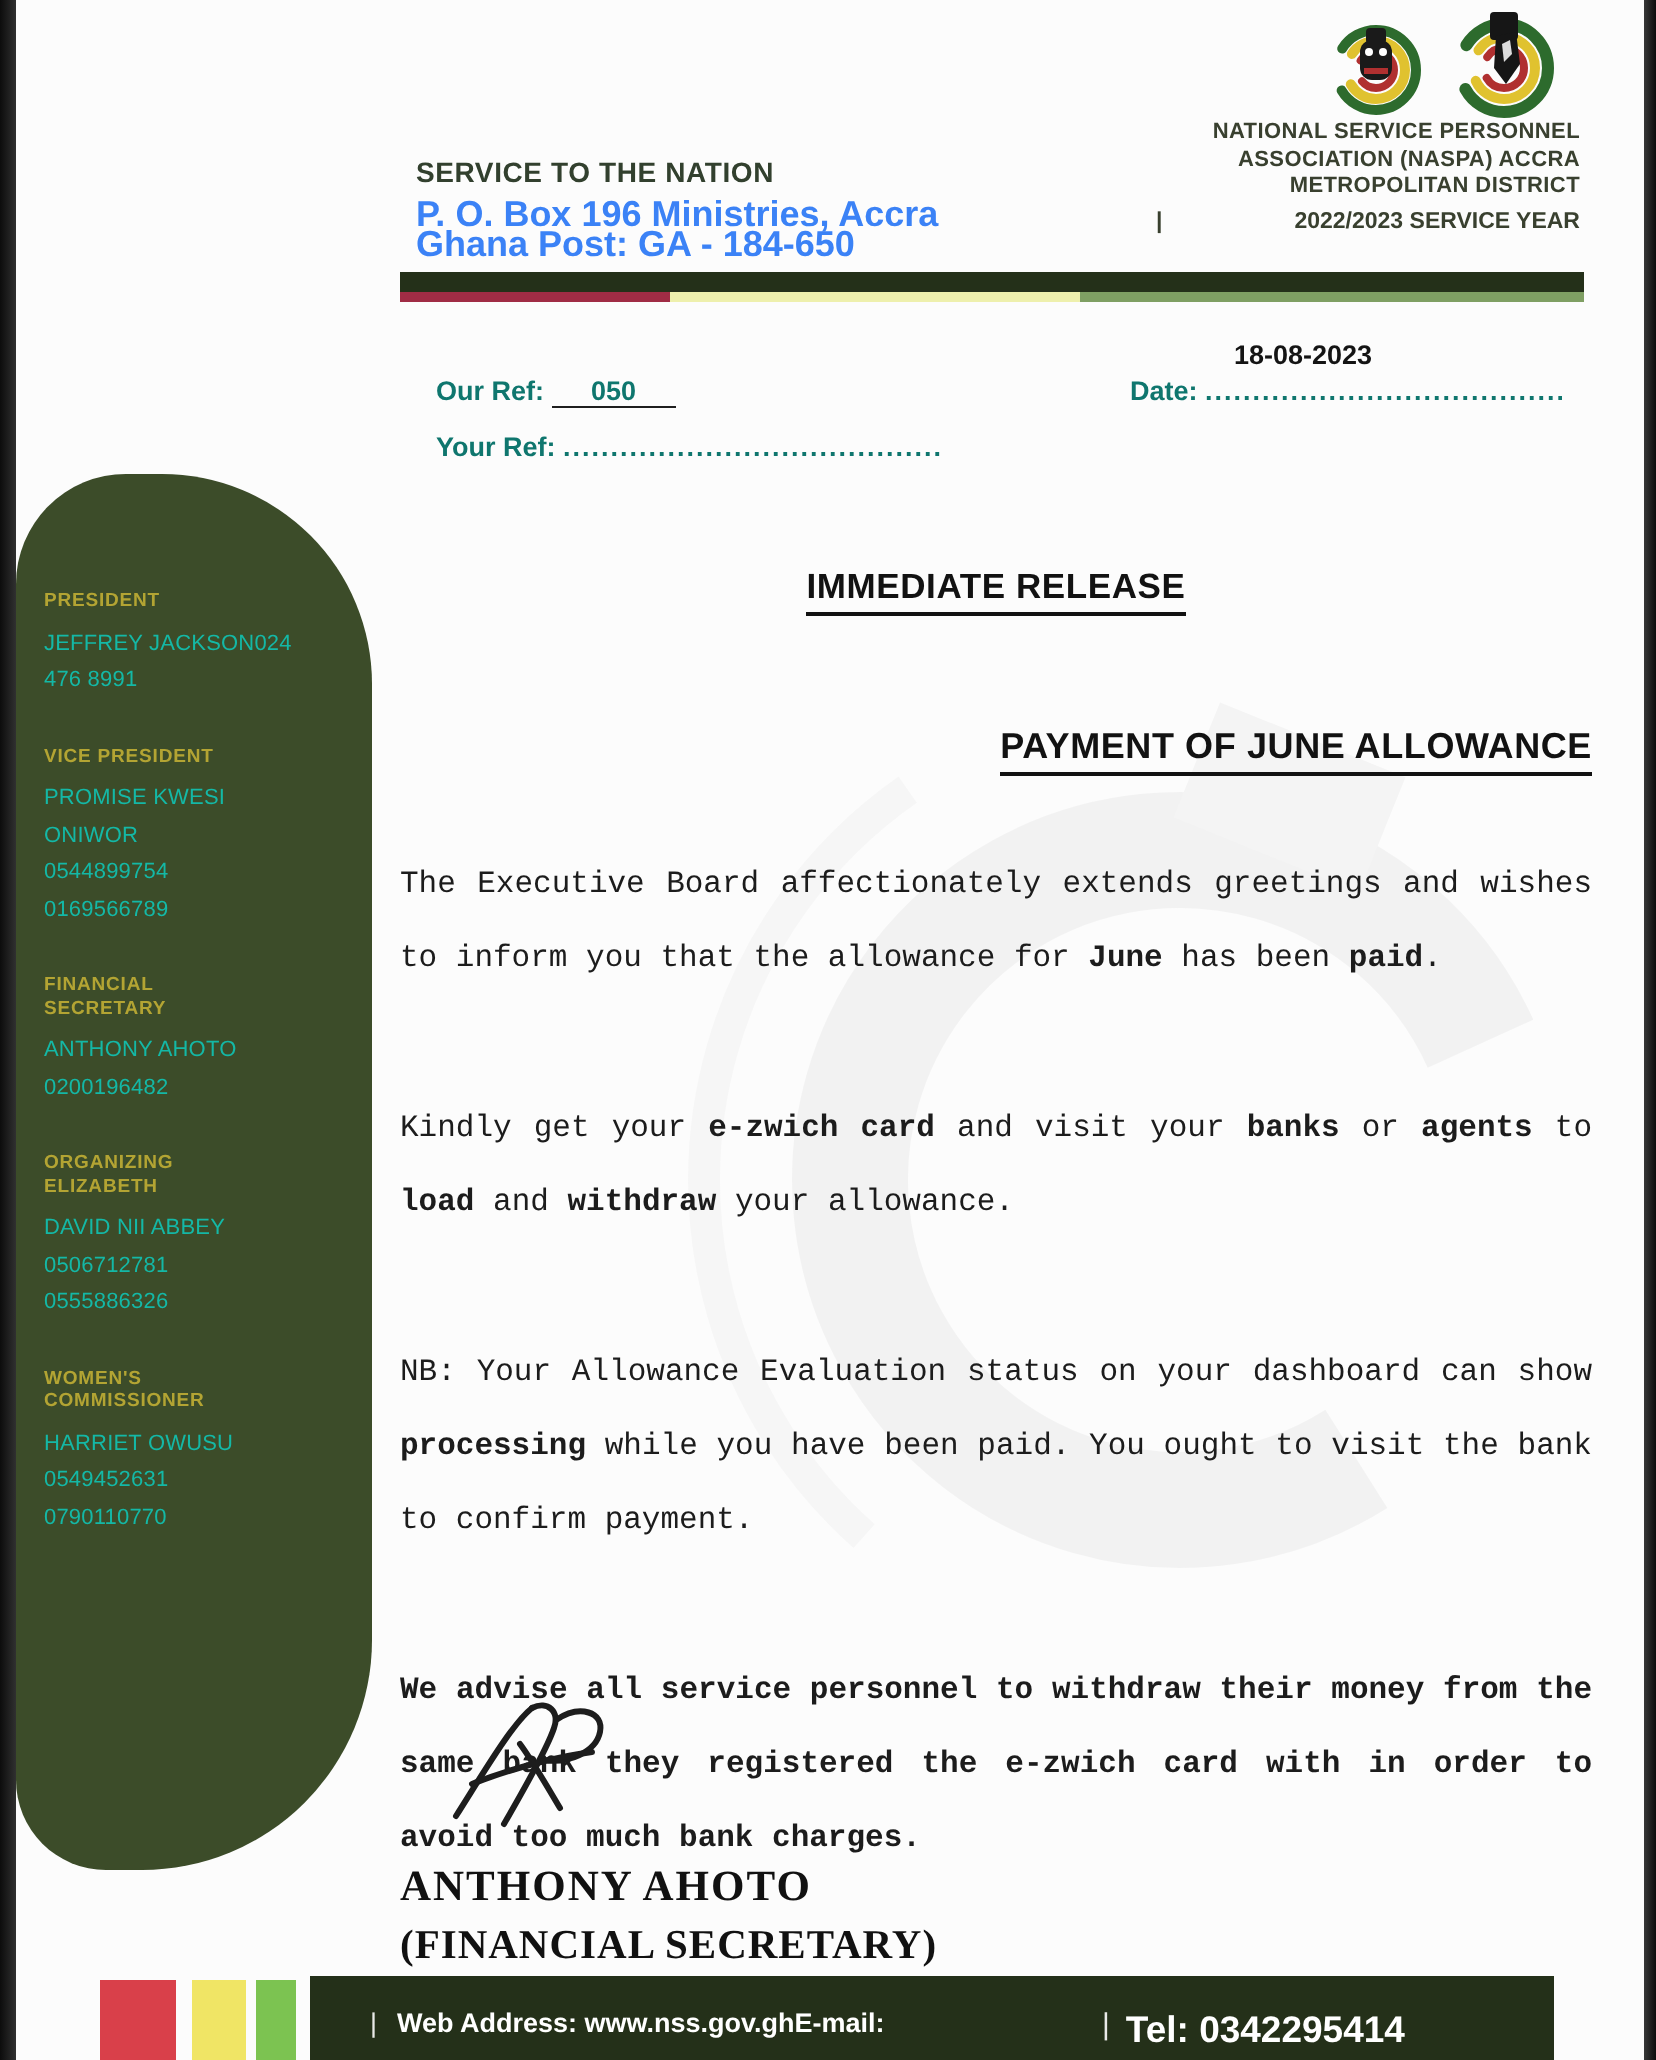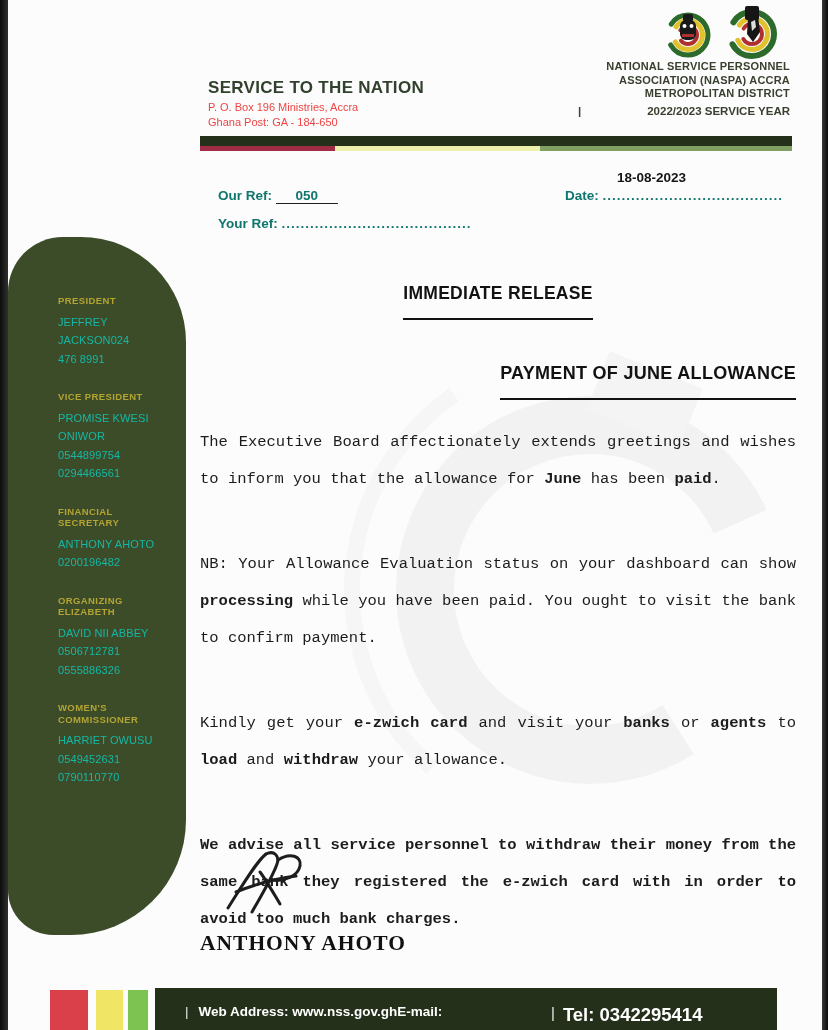--- a/index.html
+++ b/index.html
@@ -3,22 +3,22 @@
 <meta charset="utf-8">
 <style>
   html,body{margin:0;padding:0;background:#e8e8e8;}
   .photo{position:relative;width:828px;height:1030px;background:#fcfcfc;overflow:hidden;
          font-family:"Liberation Sans",sans-serif;}
   .edge{position:absolute;top:0;height:100%;background:#161616;z-index:30;}
   .edge.left{left:0;width:8px;background:linear-gradient(to right,#0c0c0c,#303030);}
   .edge.right{right:0;width:6px;background:linear-gradient(to left,#0c0c0c,#383838);}
 
   
-  .motto{position:absolute;left:208px;top:78px;font-size:17px;font-weight:bold;color:#32402e;letter-spacing:.3px;}
-  .addr{position:absolute;left:208px;top:100px;font-size:11px;font-weight:normal;color:#ef4444;line-height:15px;}
+  .motto{position:absolute;left:208px;top:78px;font-size:14px;font-weight:bold;color:#32402e;letter-spacing:.3px;}
+  .addr{position:absolute;left:208px;top:100px;font-size:18px;font-weight:bold;color:#3b82f6;line-height:15px;}
   .orgname{position:absolute;left:560px;top:60px;width:230px;text-align:right;
            font-size:11px;font-weight:bold;color:#39402f;line-height:13.5px;letter-spacing:.2px;}
   .serviceyear{position:absolute;left:578px;top:105px;width:212px;display:flex;justify-content:space-between;
                font-size:11.5px;font-weight:bold;color:#39402f;}
   .logos{position:absolute;left:660px;top:4px;display:flex;gap:4px;align-items:flex-end;}
 
   
   .rule-dark{position:absolute;left:200px;top:136px;width:592px;height:10px;background:#243019;}
   .rule-stripe{position:absolute;left:200px;top:146px;width:592px;height:5px;display:flex;}
   .rule-stripe .r{width:135px;background:#a02c45;}
@@ -32,33 +32,33 @@
   .yourref{left:218px;top:216px;}
   .dots{display:inline-block;overflow:hidden;vertical-align:bottom;letter-spacing:1px;font-weight:bold;}
   .yourref .dots{width:188px;}
   .daterow{left:565px;top:188px;}
   .daterow .dots{width:178px;}
   .dateval{position:absolute;left:617px;top:170px;font-size:13.5px;font-weight:bold;color:#141414;}
 
   
   .sidebar{position:absolute;left:8px;top:237px;width:178px;height:698px;background:#3c4c29;
            border-radius:55px 105px 115px 45px;z-index:5;box-sizing:border-box;
-           padding:58px 18px 0 50px;}
+           padding:58px 18px 0 14px;}
   .official{margin-bottom:23px;}
   .official-title{width:100px;font-size:9.5px;font-weight:bold;color:#b3a433;letter-spacing:.4px;
                   line-height:11.5px;margin-bottom:6px;}
   .official-line{font-size:11px;font-weight:normal;color:#14b8a6;line-height:18.5px;letter-spacing:.1px;}
 
   
   .watermark{position:absolute;left:330px;top:330px;z-index:0;opacity:.6;}
 
   
   .headline{position:absolute;left:200px;width:596px;text-align:center;font-weight:bold;color:#121212;
             font-size:17.5px;letter-spacing:.3px;z-index:2;}
-  .headline span{display:inline-block;border-bottom:2.2px solid #121212;padding-bottom:14px;}
+  .headline span{display:inline-block;border-bottom:2.2px solid #121212;padding-bottom:2px;}
   .h1{top:283px;}
   .h2{top:363px;font-size:18px;text-align:right;}
   .paras{position:absolute;left:200px;top:424px;width:596px;z-index:2;
          font-family:"Liberation Serif",serif;font-size:15.5px;color:#1c1c1c;line-height:37px;}
   .paras p{margin:0 0 48px 0;text-align:justify;font-family:Liberation Mono, monospace;}
   .paras p:last-child{margin-bottom:0;margin-left:44px;}
 
   .signature{position:absolute;left:222px;top:846px;z-index:2;}
   .signatory{position:absolute;left:200px;top:928px;z-index:6;font-family:"Liberation Serif",serif;
              font-weight:bold;color:#111;}
@@ -153,21 +153,21 @@
       <div class="official">
         <div class="official-title">PRESIDENT</div>
         <div class="official-line">JEFFREY JACKSON024</div>
         <div class="official-line">476 8991</div>
       </div>
       <div class="official">
         <div class="official-title">VICE PRESIDENT</div>
         <div class="official-line">PROMISE KWESI</div>
         <div class="official-line">ONIWOR</div>
         <div class="official-line">0544899754</div>
-        <div class="official-line">0294466561</div>
+        <div class="official-line">0169566789</div>
       </div>
       <div class="official">
         <div class="official-title">FINANCIAL SECRETARY</div>
         <div class="official-line">ANTHONY AHOTO</div>
         <div class="official-line">0200196482</div>
       </div>
       <div class="official">
         <div class="official-title">ORGANIZING ELIZABETH</div>
         <div class="official-line">DAVID NII ABBEY</div>
         <div class="official-line">0506712781</div>
@@ -183,38 +183,39 @@
 
   <div class="headline h1">
     <span>IMMEDIATE RELEASE</span>
   </div>
   <div class="headline h2">
     <span>PAYMENT OF JUNE ALLOWANCE</span>
   </div>
 
   <div class="paras" id="paragraphs">
       <p>The Executive Board affectionately extends greetings and wishes to inform you that the allowance for <b>June</b> has been <b>paid</b>.</p>
+      <p>Kindly get your <b>e-zwich card</b> and visit your <b>banks</b> or <b>agents</b> to <b>load</b> and <b>withdraw</b> your allowance.</p>
       <p>NB: Your Allowance Evaluation status on your dashboard can show <b>processing</b> while you have been paid. You ought to visit the bank to confirm payment.</p>
-      <p>Kindly get your <b>e-zwich card</b> and visit your <b>banks</b> or <b>agents</b> to <b>load</b> and <b>withdraw</b> your allowance.</p>
       <p><b>We advise all service personnel to withdraw their money from the same bank they registered the e-zwich card with in order to avoid too much bank charges.</b></p>
       <p>Thank you.</p>
     </div>
 
   <svg class="signature" width="110" height="76" viewBox="0 0 110 76">
     <g fill="none" stroke="#1d1d1d" stroke-width="3" stroke-linecap="round">
       <path d="M6 62 C20 40 34 16 44 8"></path>
       <path d="M44 8 C52 4 58 10 55 18 C51 30 38 52 30 66"></path>
       <path d="M56 14 C68 6 80 10 78 20 C76 30 62 36 50 34"></path>
       <path d="M14 46 C34 38 58 32 74 30"></path>
       <path d="M38 26 C44 34 52 48 58 58"></path>
     </g>
   </svg>
 
   <div class="signatory">
     <div class="nm">ANTHONY AHOTO</div>
+    <div class="tl">(FINANCIAL SECRETARY)</div>
   </div>
 
   <div class="f-block f-red"></div>
   <div class="f-block f-yellow"></div>
   <div class="f-block f-green"></div>
   <div class="f-bar">
     <div class="f-web">
       <span class="sep">|</span>
       <span>Web Address: www.nss.gov.ghE-mail:</span>
     </div>

